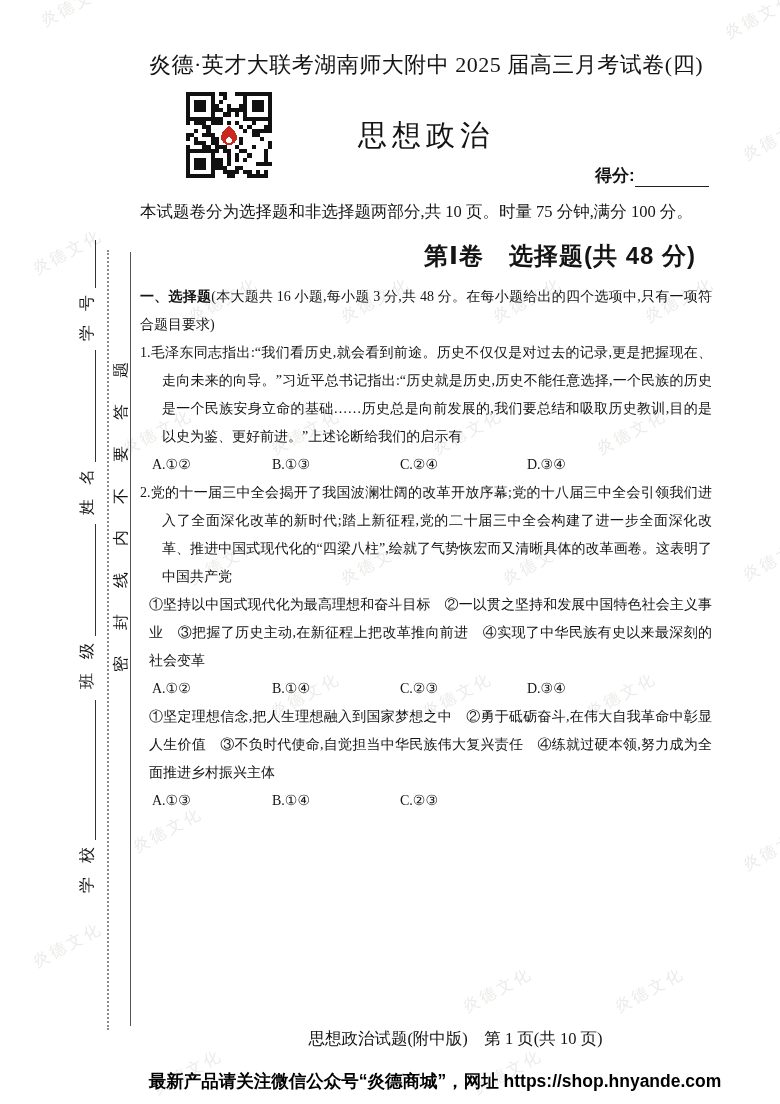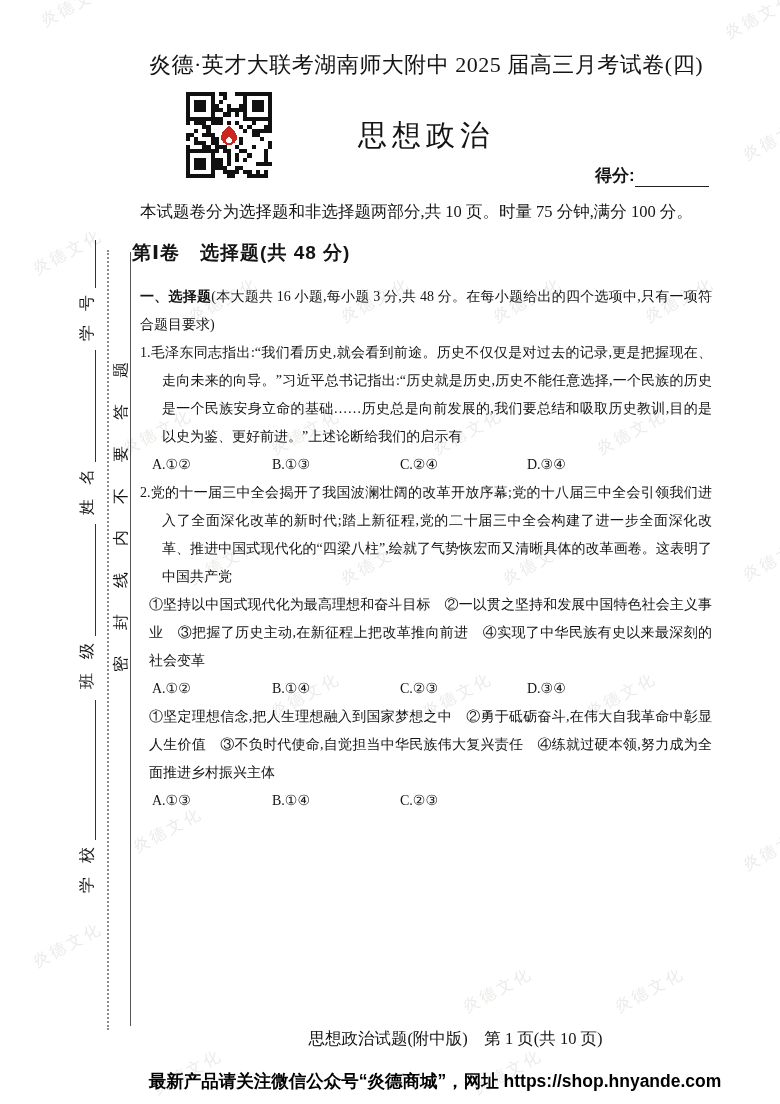--- a/index.html
+++ b/index.html
@@ -11,21 +11,21 @@
   .exam-title{top:50px;left:134px;width:584px;text-align:center;font-size:22px;font-weight:normal;
               white-space:nowrap;letter-spacing:0.5px;}
   .qr{top:92px;left:186px;width:86px;height:86px;}
   .subject{top:116px;left:140px;width:572px;text-align:center;font-size:29px;font-weight:normal;
            font-family:"Liberation Sans","DejaVu Sans",sans-serif;letter-spacing:5px;}
   .score{top:164px;left:595px;font-size:17px;font-weight:bold;
          font-family:"Liberation Sans","DejaVu Sans",sans-serif;}
   .score-blank{display:inline-block;width:74px;height:17px;border-bottom:1.5px solid #222;
                vertical-align:bottom;}
   .intro{top:201px;left:140px;width:572px;text-align:left;font-size:16.5px;white-space:nowrap;}
-  .section-title{top:240px;left:132px;width:572px;text-align:left;font-size:19px;font-weight:bold;
+  .section-title{top:240px;left:124px;width:572px;text-align:right;font-size:24px;font-weight:bold;
                  font-family:"Liberation Sans","DejaVu Sans",sans-serif;letter-spacing:1px;}
   .content{top:282px;left:140px;width:572px;font-size:14px;line-height:28px;text-align:justify;}
   .part-head b{font-family:"Liberation Sans","DejaVu Sans",sans-serif;font-weight:bold;}
   .q-stem{padding-left:22px;text-indent:-22px;}
   .q-choices{padding-left:9px;}
   .q-options{display:grid;grid-template-columns:120px 128px 127px auto;padding-left:12px;}
   .footer-info{top:1028px;left:131px;width:649px;text-align:center;font-size:16.5px;}
   .marketing{top:1069px;left:85px;width:700px;text-align:center;font-size:17.5px;font-weight:600;
              color:#000;font-family:"Liberation Sans","DejaVu Sans",sans-serif;}
   

